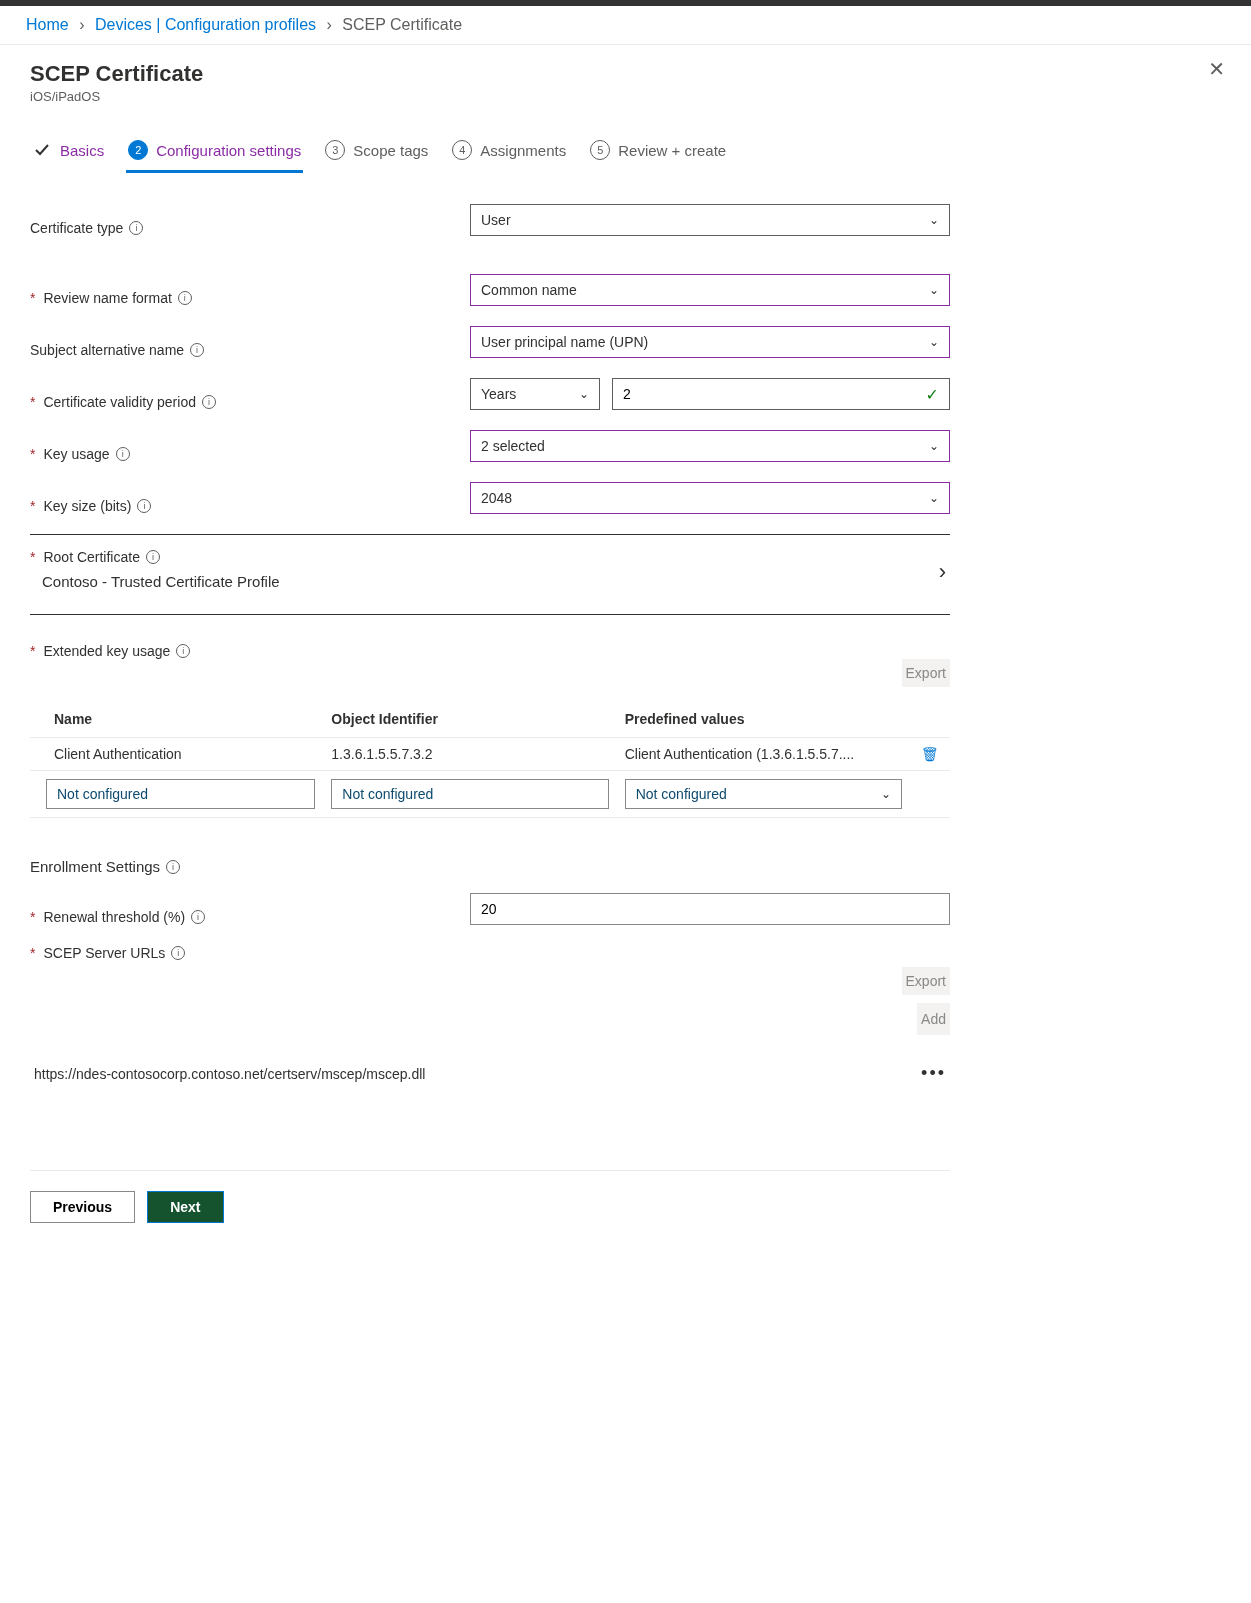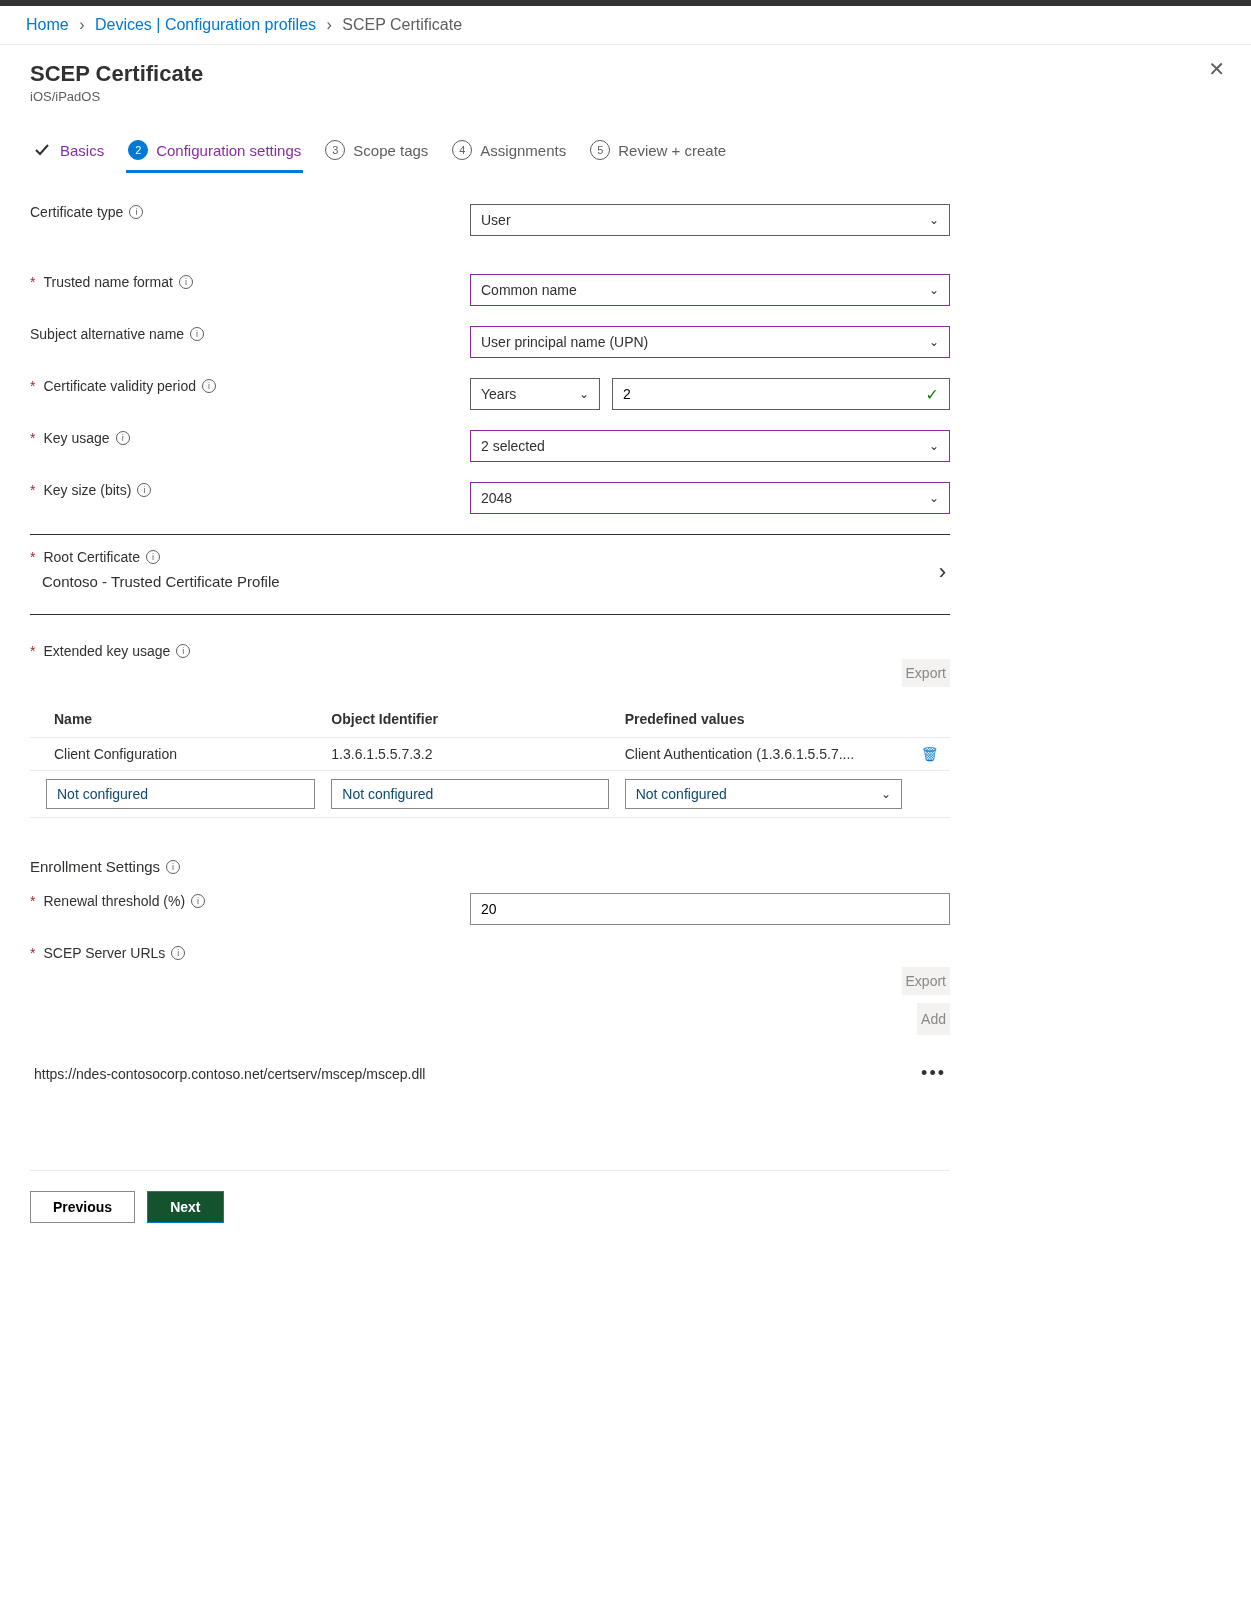--- a/index.html
+++ b/index.html
@@ -17,21 +17,21 @@
 
   .tabs { display: flex; align-items: center; gap: 20px; border-bottom: 1px solid transparent; margin-bottom: 30px; flex-wrap: wrap; }
   .tab { display: flex; align-items: center; gap: 8px; padding: 6px 2px 10px 2px; color: #605e5c; font-size: 15px; cursor: pointer; border-bottom: 3px solid transparent; }
   .tab .circ { width: 20px; height: 20px; border-radius: 50%; border: 1px solid #605e5c; display: inline-flex; align-items: center; justify-content: center; font-size: 11px; color: #605e5c; background:#fff; }
   .tab.done { color: #8a2da5; }
   .tab.done .chk { display:inline-flex; align-items:center; justify-content:center; width:20px; height:20px; }
   .tab.active { color: #8a2da5; border-bottom-color: #0078d4; }
   .tab.active .circ { background: #0078d4; border-color: #0078d4; color: #fff; }
 
   .form { max-width: 920px; }
-  .row { display: flex; align-items: flex-start; margin-bottom: 20px; }
+  .row { display: flex; align-items: flex-end; margin-bottom: 20px; }
   .lbl { width: 440px; display: flex; align-items: center; gap: 6px; font-size: 14px; }
   .req { color: #a4262c; margin-right: 2px; }
   .info-icon { width: 14px; height: 14px; border: 1px solid #605e5c; border-radius: 50%; display: inline-flex; align-items: center; justify-content: center; font-size: 9px; color: #605e5c; }
   .ctrl { flex: 1; min-width: 300px; }
   .select, .txt { width: 100%; height: 32px; border: 1px solid #605e5c; padding: 0 10px; font-size: 14px; background: #fff; display: flex; align-items: center; justify-content: space-between; cursor: pointer; }
   .select.purple, .txt.purple { border-color: #8a2da5; }
   .txt { cursor: text; }
   input.txtinput { width:100%; height:30px; border:none; outline:none; font-size:14px; padding:0; background:transparent; }
   .chev { font-size: 12px; color: #323130; }
   .check-green { color: #107c10; font-size: 16px; }
@@ -128,21 +128,21 @@
             <span class="chev">⌄</span>
           </div>
         </div>
       </div>
 
       <div style="height:18px"></div>
 
       <div class="row">
         <div class="lbl">
           <span class="req">*</span>
-          <span>Trusted name format</span>
+          <span>Review name format</span>
           <span class="info-icon">i</span>
         </div>
         <div class="ctrl">
           <div class="select purple">
             <span>Common name</span>
             <span class="chev">⌄</span>
           </div>
         </div>
       </div>
 
@@ -231,21 +231,21 @@
         <button class="btn-light">Export</button>
       </div>
 
       <div class="grid3" style="margin-top:14px;">
         <div class="hdr" style="padding-left:24px">Name</div>
         <div class="hdr">Object Identifier</div>
         <div class="hdr">Predefined values</div>
         <div></div>
         <div class="rowline"></div>
 
-        <div class="cell name">Client Configuration</div>
+        <div class="cell name">Client Authentication</div>
         <div class="cell">1.3.6.1.5.5.7.3.2</div>
         <div class="cell">Client Authentication (1.3.6.1.5.5.7....</div>
         <div class="cell del-icon">🗑</div>
         <div class="rowline"></div>
 
         <div class="cell" style="padding-left:16px">
           <div class="txt">
               <span class="placeholder">Not configured</span>
             </div>
         </div>

